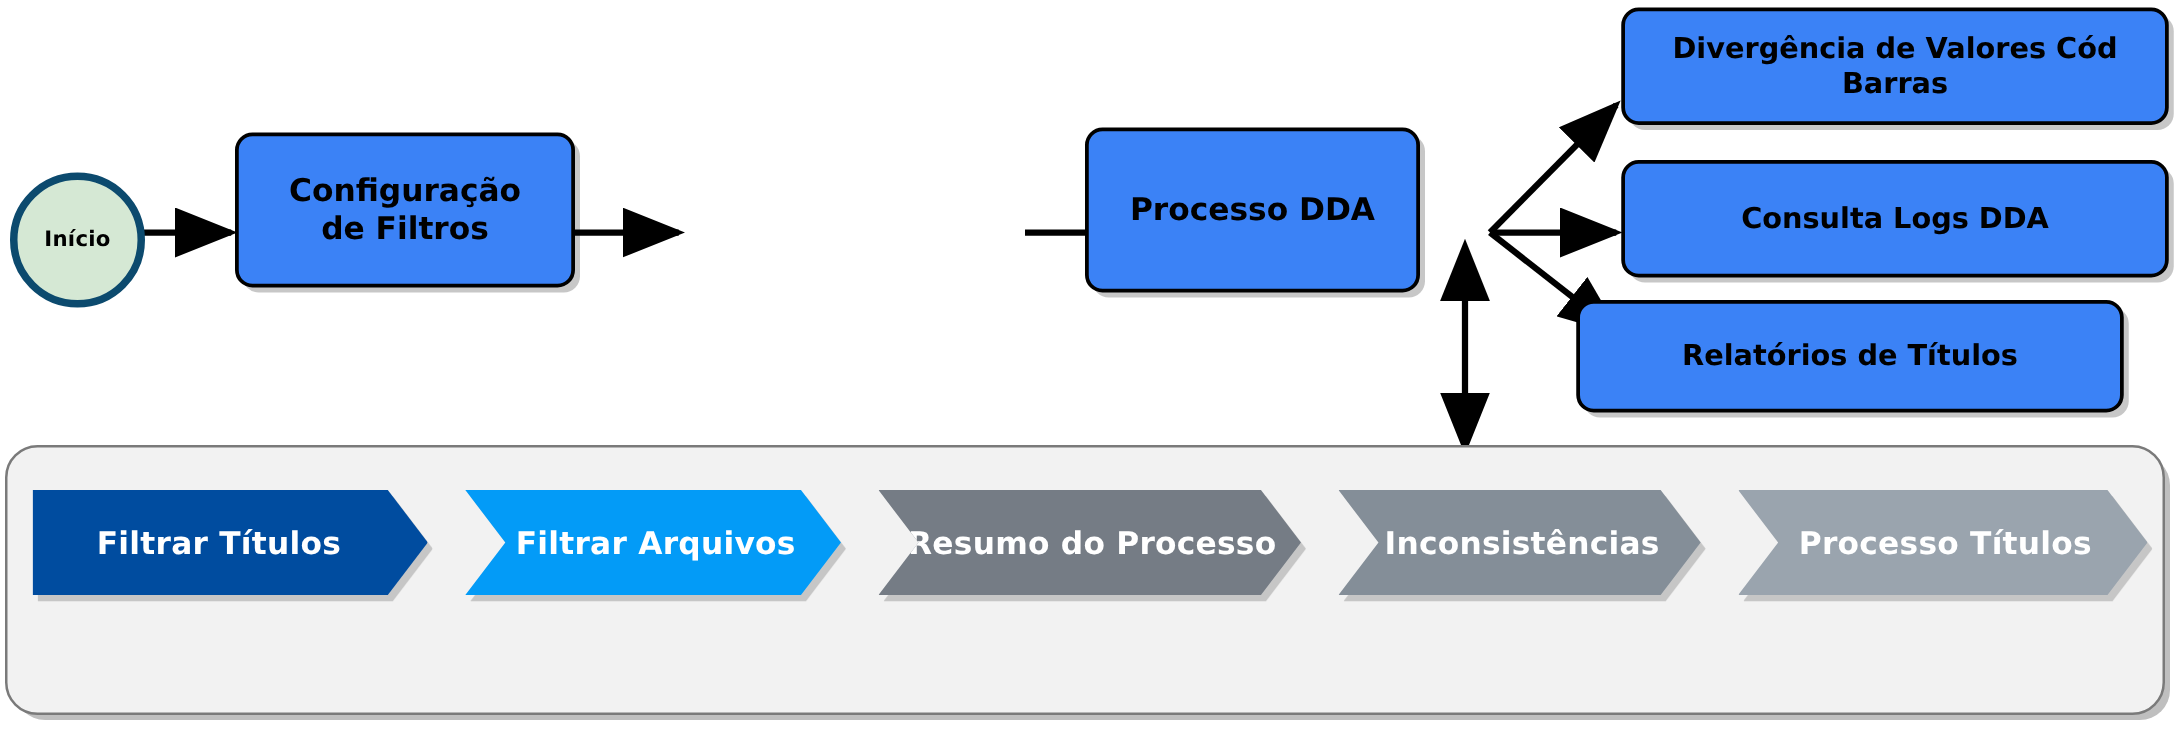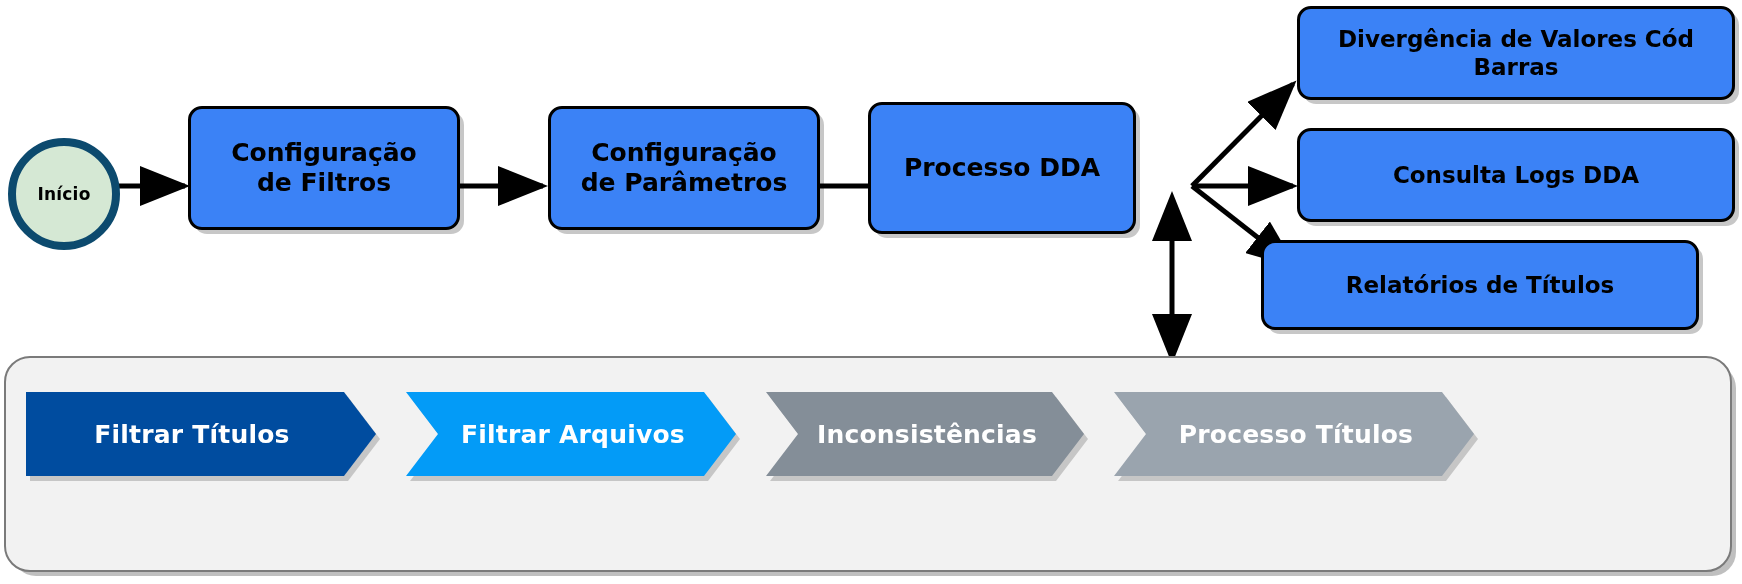--- a/index.html
+++ b/index.html
@@ -10,21 +10,21 @@
   #canvas{position:absolute;left:0;top:0;width:1742px;height:584px;}
 
   
   #edges{position:absolute;left:0;top:0;width:1742px;height:584px;pointer-events:none;}
 
   
   .start-node{
     position:absolute;
     border-radius:50%;
     background:#D5E8D4;
-    border:8px solid #0c4a6e;
+    border:6px solid #0c4a6e;
     display:flex;align-items:center;justify-content:center;
     font-size:17px;font-weight:bold;color:#000;
     letter-spacing:.2px;
   }
 
   
   .proc-box{
     position:absolute;
     background:#3b82f6;
     border:3px solid #000000;
@@ -108,23 +108,20 @@
   </svg>
 
   <div class="start-node" style="left:8px;top:138px;width:96px;height:96px;">
     <span>Início</span>
   </div>
 
   <div class="proc-box big" style="left:188px;top:106px;width:272px;height:124px;">
     <span>Configuração de Filtros</span>
   </div>
 
-  <div class="proc-box big" style="left:548px;top:106px;width:272px;height:124px;">
-    <span>Configuração de Parâmetros</span>
-  </div>
 
   <div class="proc-box big" style="left:868px;top:102px;width:268px;height:132px;">
     <span>Processo DDA</span>
   </div>
 
   <div class="proc-box side" style="left:1297px;top:6px;width:438px;height:94px;">
     <span>Divergência de Valores Cód Barras</span>
   </div>
 
   <div class="proc-box side" style="left:1297px;top:128px;width:438px;height:94px;">
@@ -141,20 +138,23 @@
   <div class="stepper-strip" style="left:26px;top:392px;width:1688px;">
 
     <div class="step first" style="width:350px;background:#004C9F;">
       <span class="cap">Filtrar Títulos</span>
     </div>
 
     <div class="step mid" style="width:330px;background:#039BF7;">
       <span class="cap">Filtrar Arquivos</span>
     </div>
 
+    <div class="step mid" style="width:338px;background:#757C85;">
+      <span class="cap">Resumo do Processo</span>
+    </div>
 
     <div class="step mid" style="width:318px;background:#848E98;">
       <span class="cap">Inconsistências</span>
     </div>
 
     <div class="step mid" style="width:360px;background:#9AA4AE;">
       <span class="cap">Processo Títulos</span>
     </div>
   </div>
 

